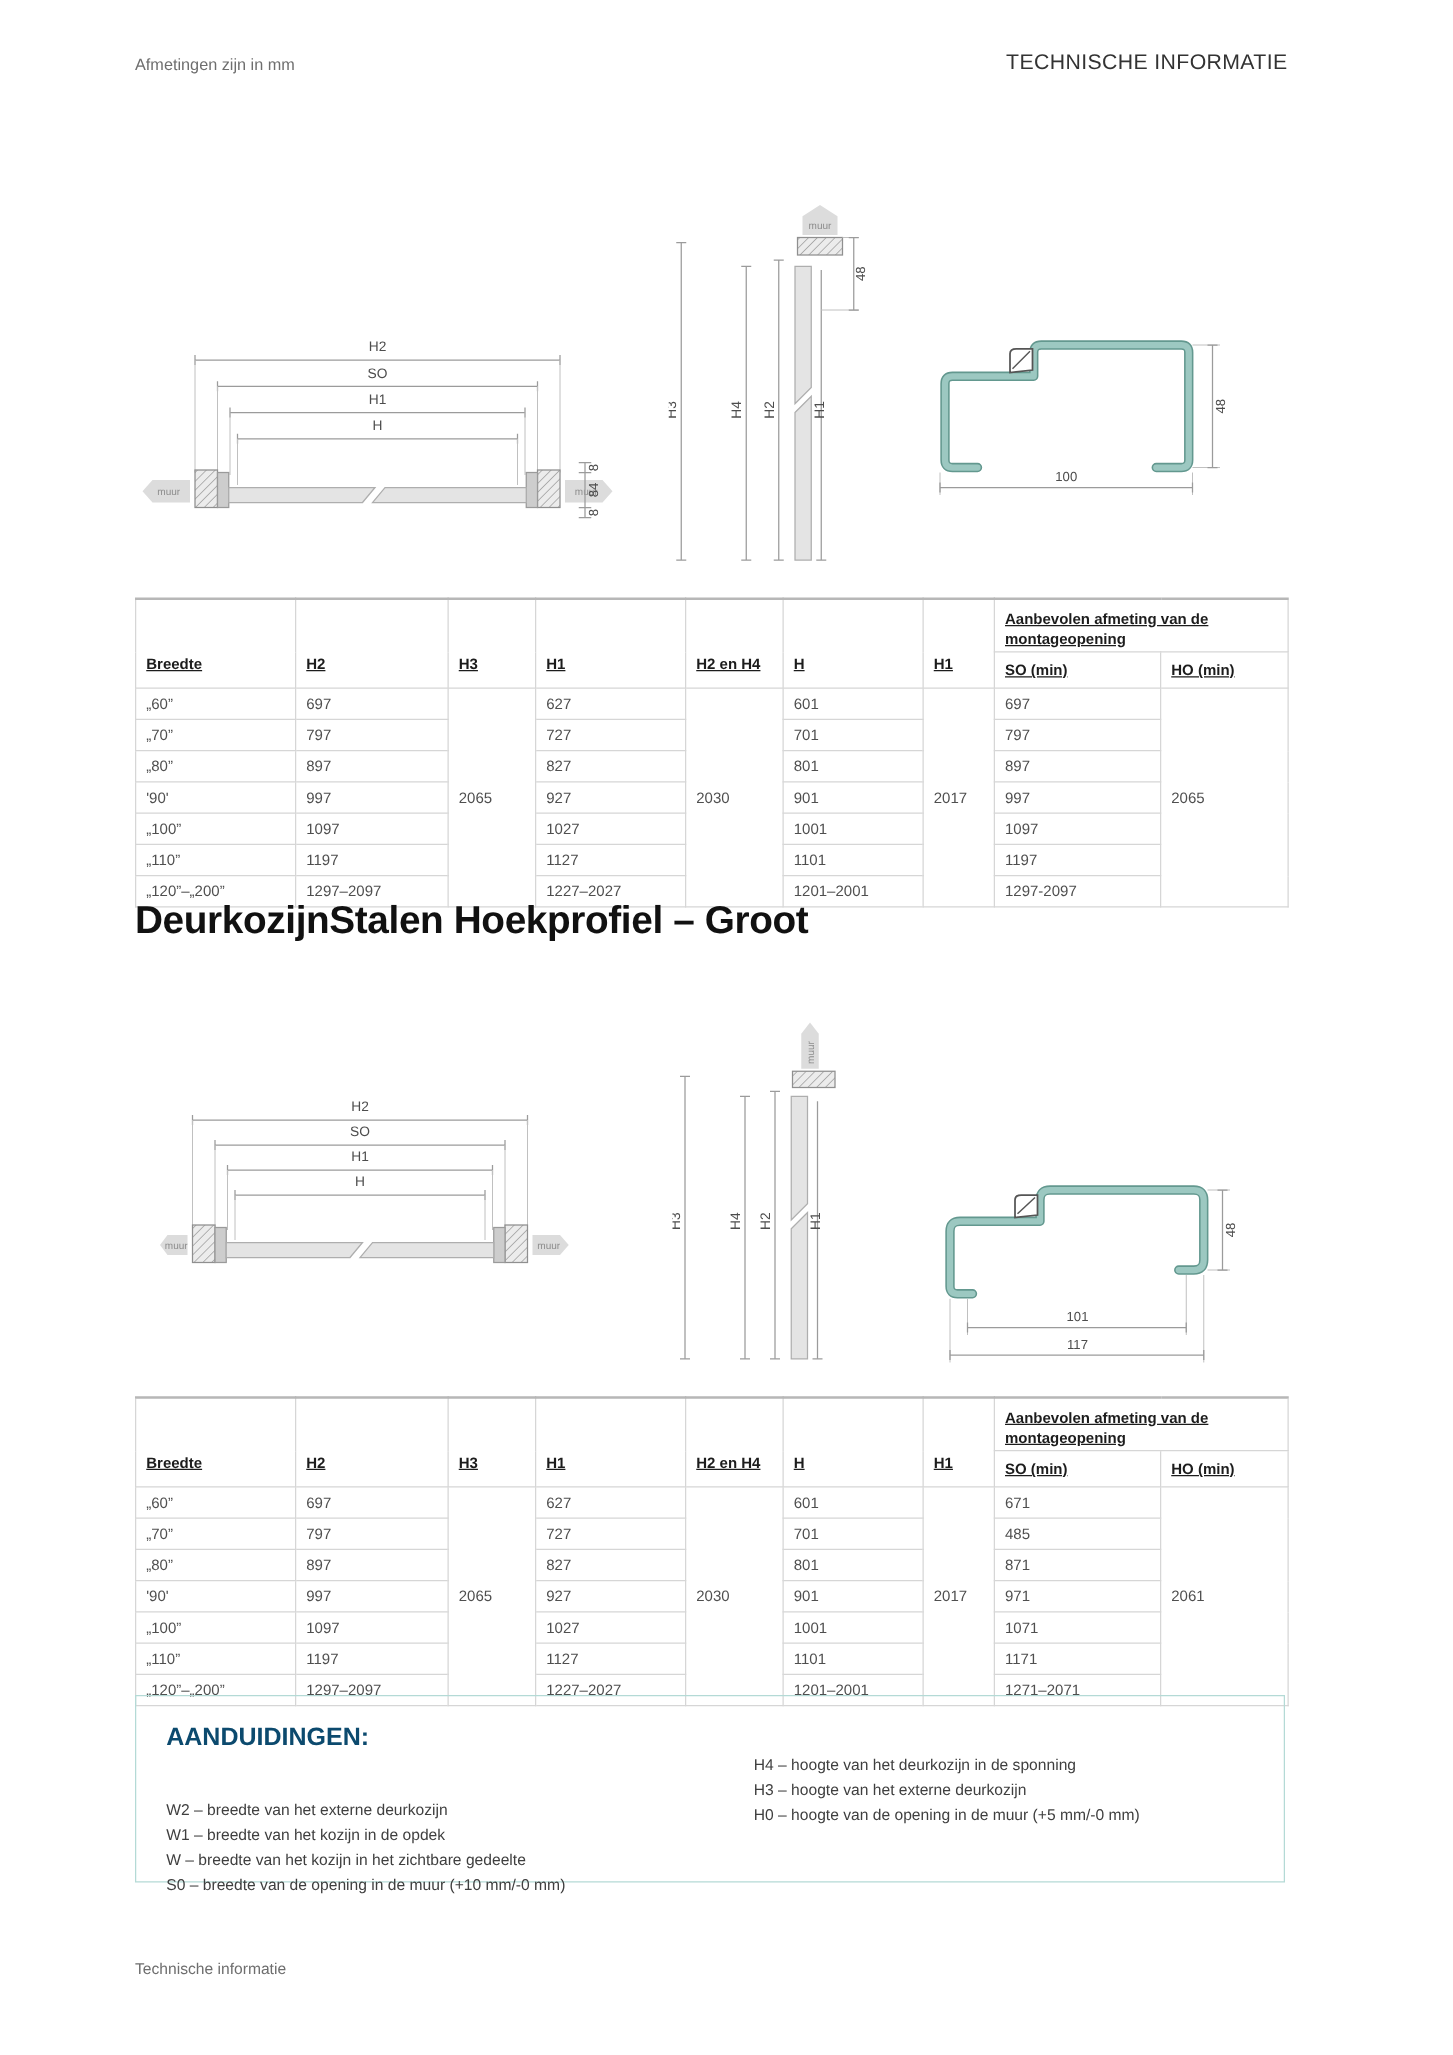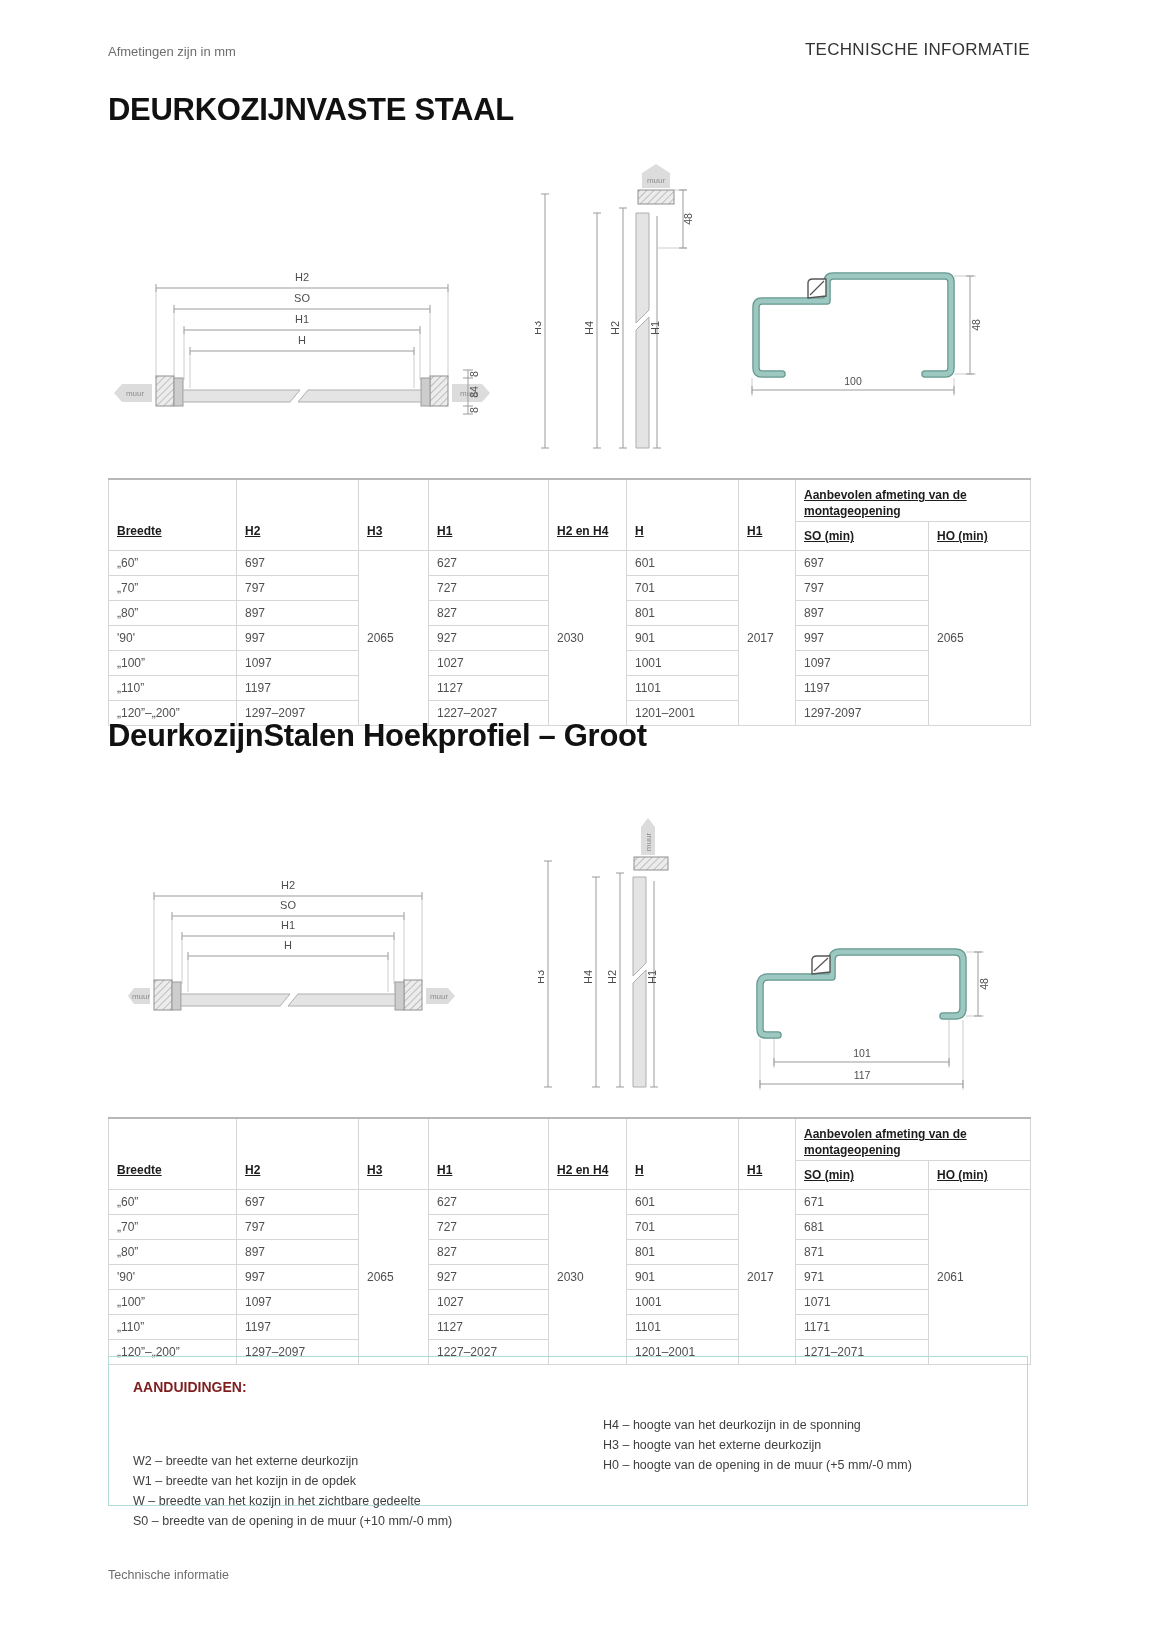--- a/index.html
+++ b/index.html
@@ -20,21 +20,21 @@
               text-align:left;vertical-align:middle;}
   .tech-table th{font-weight:bold;color:#1c1c1c;text-decoration:underline;}
   .tech-table th.main{height:48px;vertical-align:bottom;padding-bottom:12px;}
   .tech-table th.grp{vertical-align:top;padding-top:8px;line-height:1.3;}
   .tech-table th.sub{height:24px;vertical-align:middle;}
   .tech-table td{height:20px;color:#4f4f4f;}
   .tech-table td.mrg{text-align:left;color:#4f4f4f;}
 
   .legend{left:108px;top:1356px;width:920px;height:150px;border:1px solid #b4dad6;
           box-sizing:border-box;padding:22px 24px 0 24px;}
-  .legend-title{font-size:14px;font-weight:800;color:#7f1d1d;margin-bottom:20px;}
+  .legend-title{font-size:20px;font-weight:800;color:#0c4a6e;margin-bottom:0;}
   .legend-cols{display:flex;}
   .legend-col{font-size:12.5px;color:#3f3f3f;line-height:20px;}
   .legend-col.l{width:470px;margin-top:36px;}
   .legend-col.r{flex:1;}
 
   .footer{left:108px;top:1568px;font-size:12.5px;color:#6e6e6e;}
 
   
   svg text{font-family:"Liberation Sans",sans-serif;fill:#4d4d4d;}
   .dim{stroke:#9b9b9b;stroke-width:1;fill:none;}
@@ -51,21 +51,20 @@
   .seal{fill:#fff;stroke:#555;stroke-width:1.4;}
 </style>
 </head>
 <body>
 
 <div class="page">
 
   <div class="abs hdr-left">Afmetingen zijn in mm</div>
   <div class="abs hdr-right">TECHNISCHE INFORMATIE</div>
 
-  <div class="abs h1">DEURKOZIJNVASTE STAAL</div>
 
   <svg class="abs" style="left:112px;top:266px" width="382" height="154" viewBox="0 0 382 154">
     <defs>
       <pattern id="hatch1" width="5" height="5" patternUnits="userSpaceOnUse" patternTransform="rotate(45)">
         <rect width="5" height="5" fill="#ececec"></rect>
           <line x1="0" y1="0" x2="0" y2="5" stroke="#8f8f8f" stroke-width="1"></line>
       </pattern>
     </defs>
 
     <line class="dim" x1="44" y1="22" x2="336" y2="22"></line>
@@ -410,21 +409,21 @@
       <td>601</td>
       <td class="mrg" rowspan="7">2017</td>
       <td>671</td>
       <td class="mrg" rowspan="7">2061</td>
     </tr>
     <tr>
       <td>„70”</td>
       <td>797</td>
       <td>727</td>
       <td>701</td>
-      <td>681</td>
+      <td>485</td>
     </tr>
     <tr>
       <td>„80”</td>
       <td>897</td>
       <td>827</td>
       <td>801</td>
       <td>871</td>
     </tr>
     <tr>
       <td>'90'</td>

